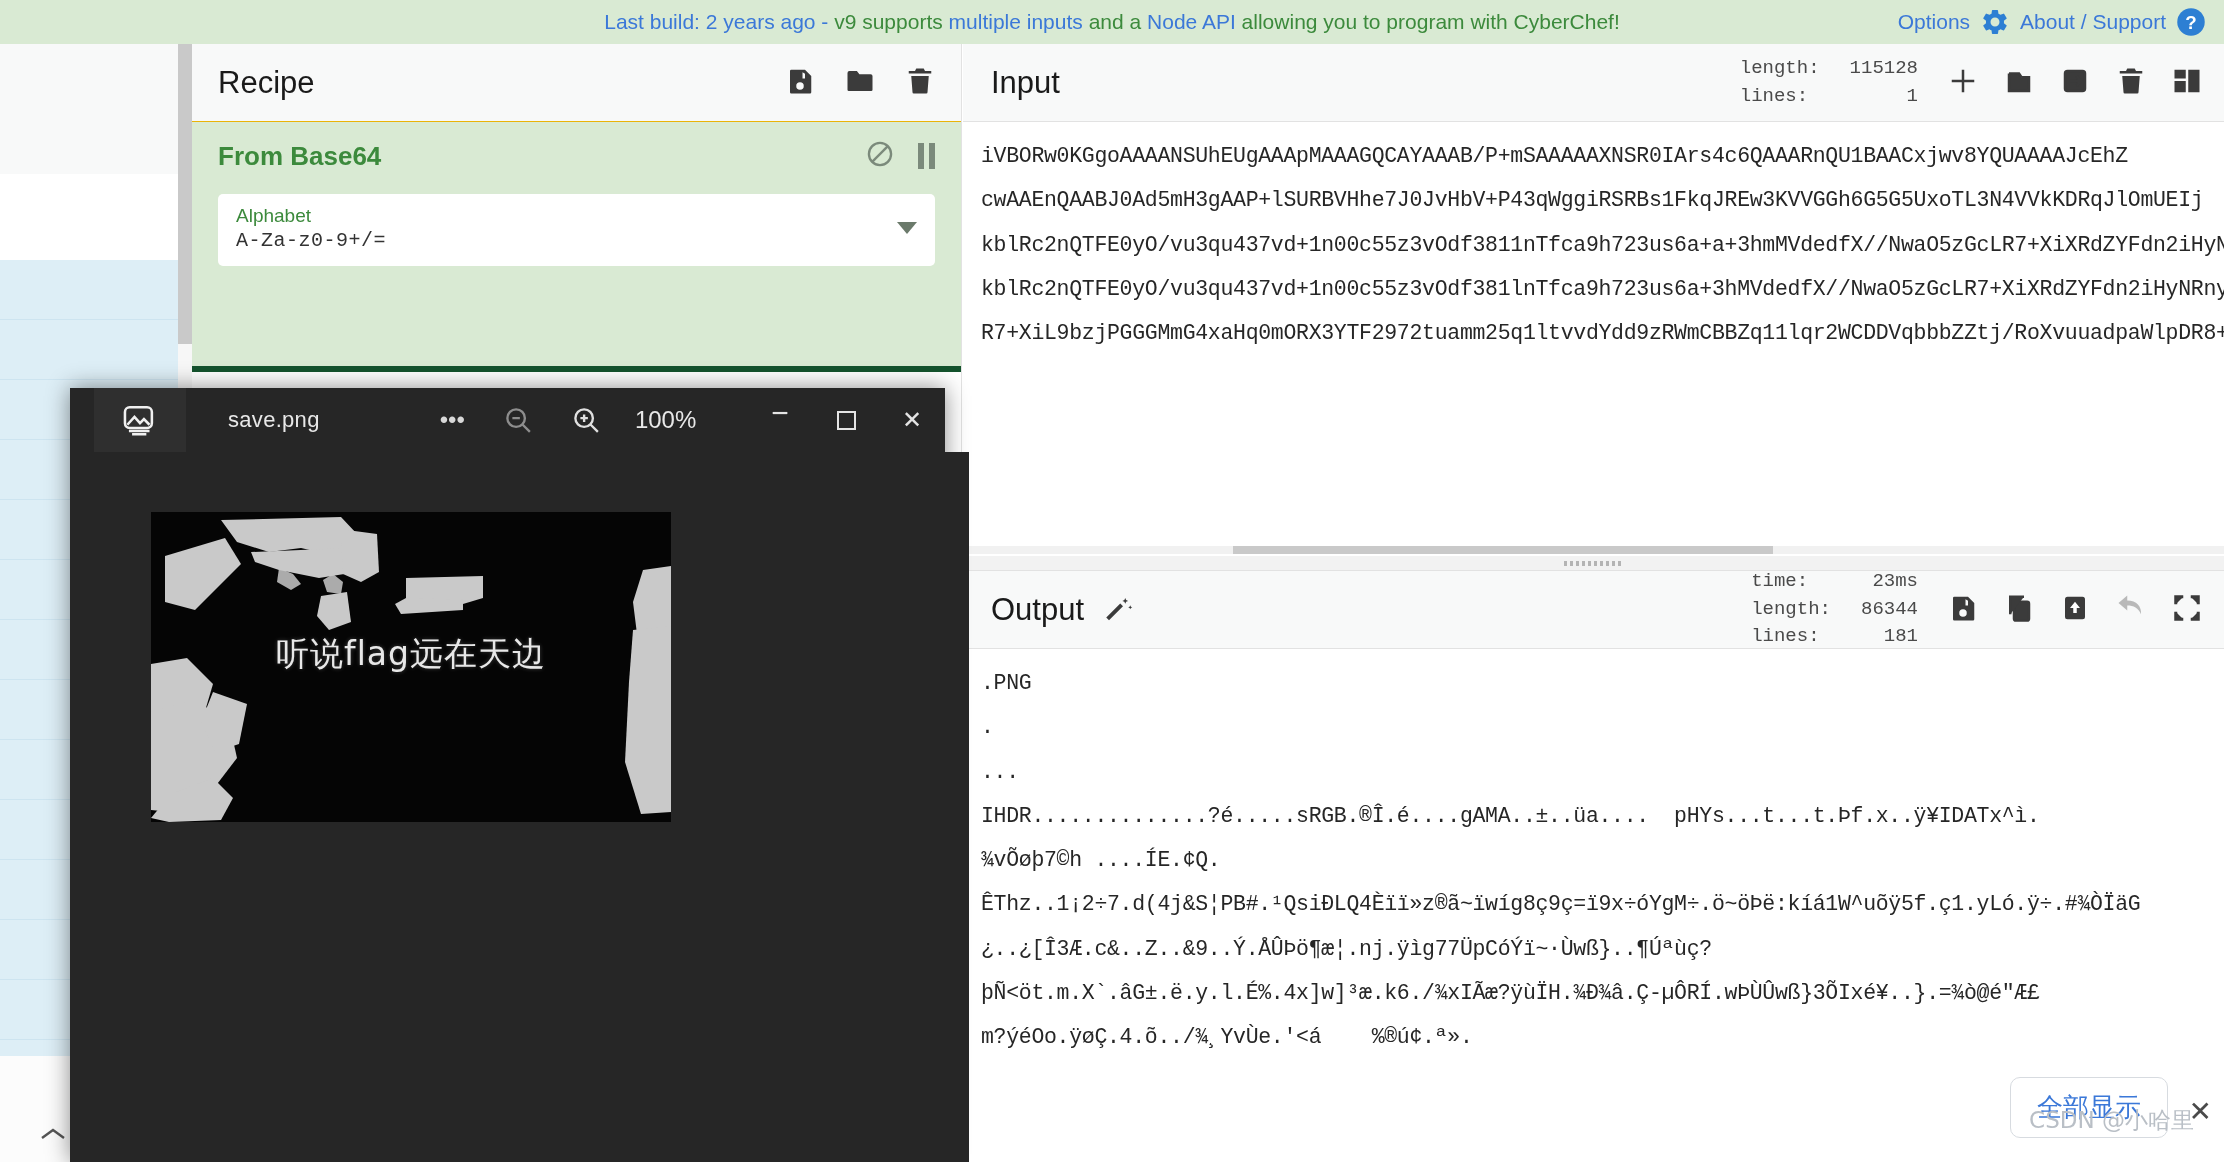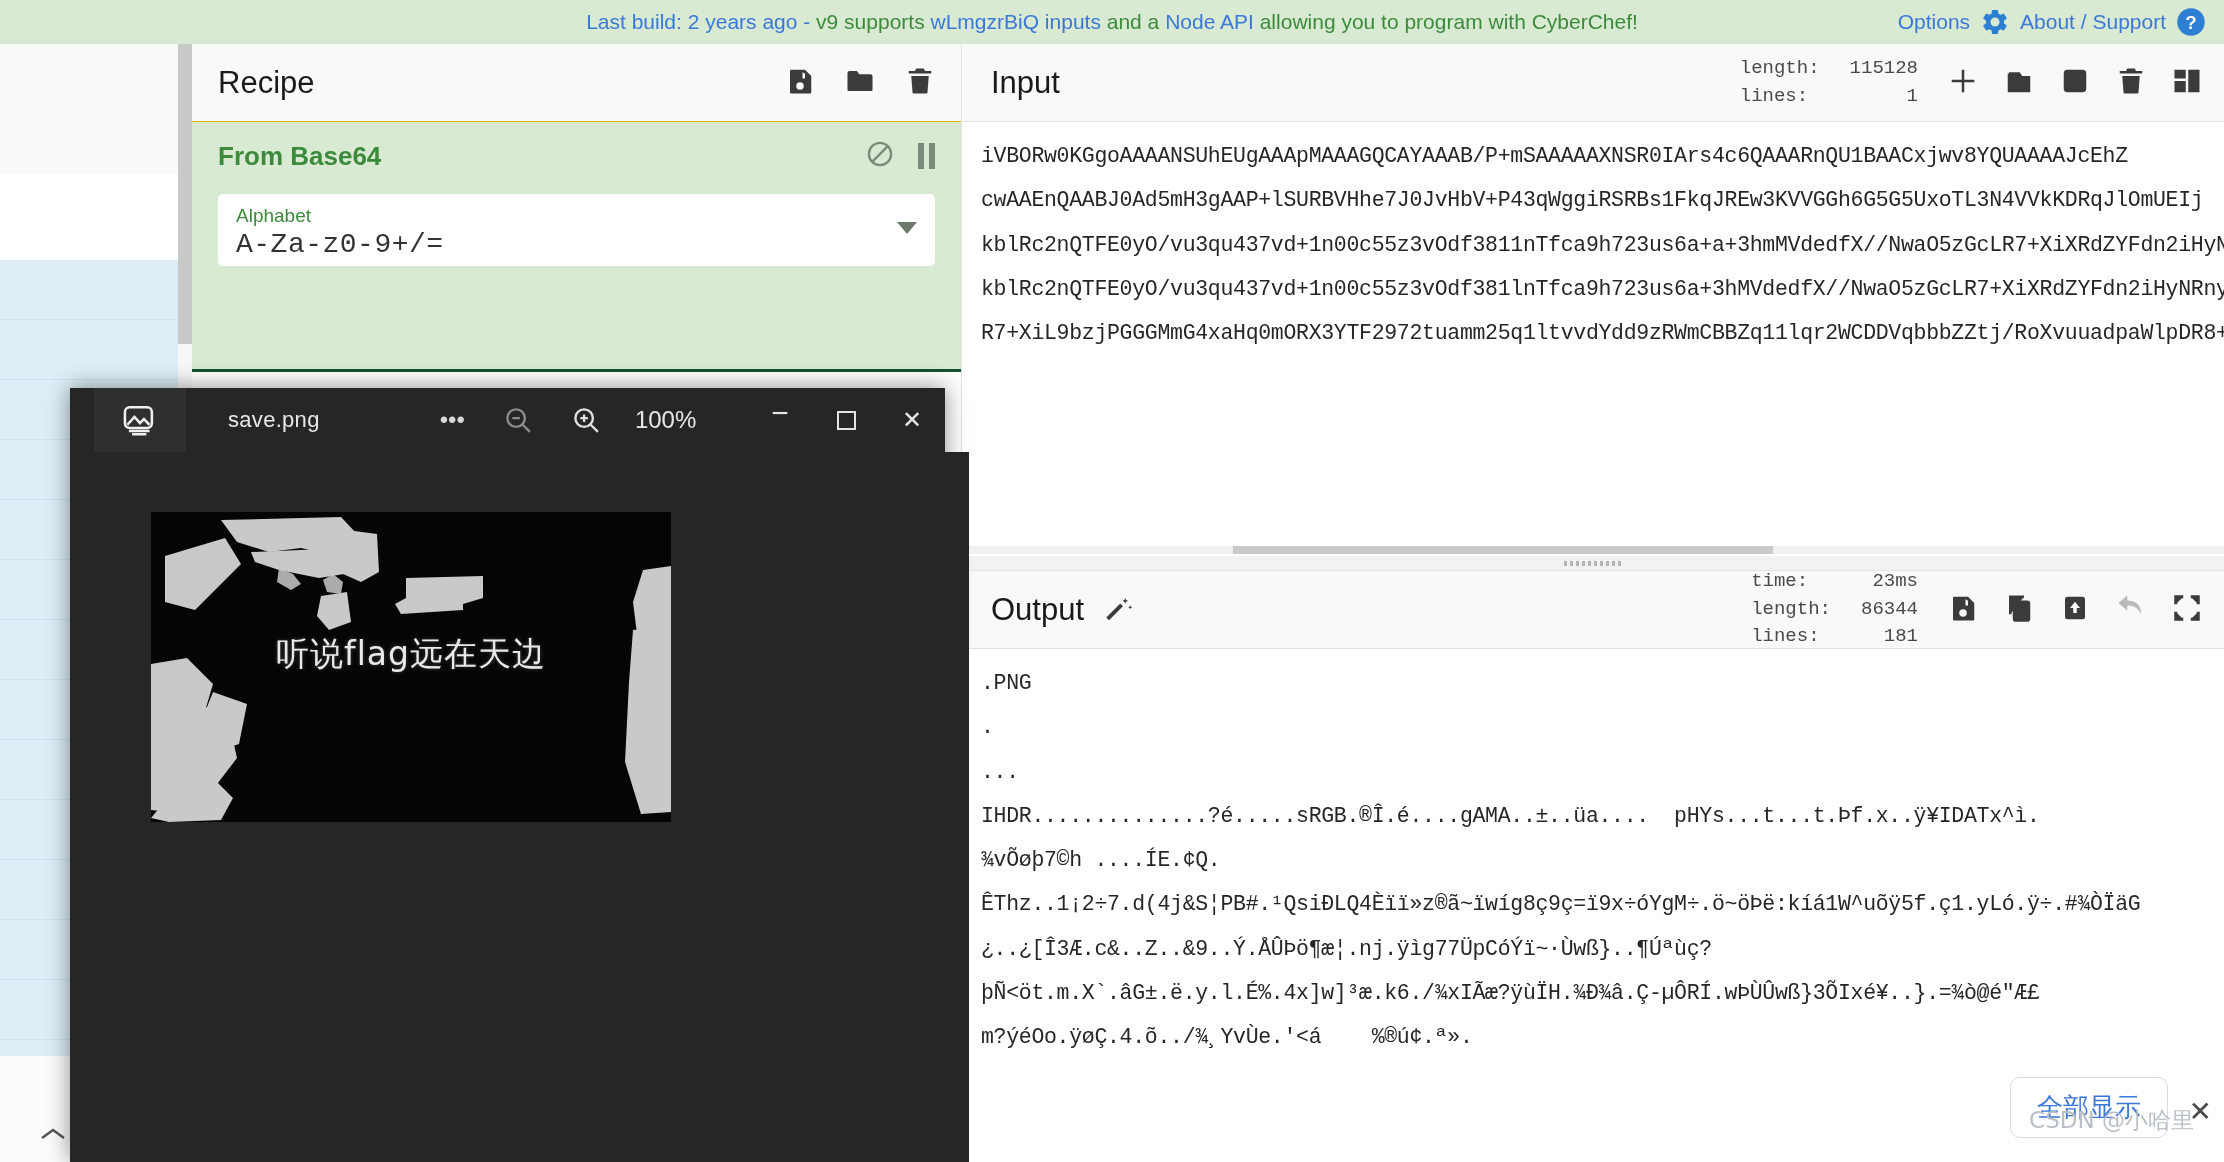--- a/index.html
+++ b/index.html
@@ -54,36 +54,36 @@
   .panel-title-bar {
     height: 78px; background: #f8f9f9; border-bottom: 1px solid #eab308;
     display: flex; align-items: center; padding: 0 26px;
   }
   .panel-title { font-size: 31px; color: #1a1a1a; font-weight: 400; }
   .panel-title-icons { margin-left: auto; display: flex; align-items: center; gap: 30px; }
   .ico { width: 30px; height: 30px; display: inline-block; fill: #3b3b3b; cursor: pointer; }
 
   .op {
     background: #d9ead3; padding: 18px 26px 26px 26px;
-    border-bottom: 3px solid #14532d;
+    border-bottom: 6px solid #14532d;
     position: relative; min-height: 250px;
   }
   .op-head { display: flex; align-items: center; }
   .op-name { font-size: 26px; color: #3c8a3c; font-weight: bold; }
   .op-head-icons { margin-left: auto; display: flex; align-items: center; gap: 24px; }
   .ico-gray { width: 28px; height: 28px; fill: none; stroke: #7b8a7b; stroke-width: 2; cursor: pointer; }
   .pause-ico { display:flex; gap:5px; cursor:pointer;}
   .pause-ico i { display:block; width:6px; height:26px; background:#7b8a7b; }
 
   .arg-field {
     margin-top: 22px; background: #ffffff; border-radius: 5px;
     padding: 12px 18px 14px 18px; position: relative; height: 72px;
   }
   .arg-label { font-size: 19px; color: #3c8a3c; line-height: 1.1; }
-  .arg-value { font-size: 28px; color: #333; font-family: "Liberation Mono", monospace; margin-top: 2px; letter-spacing: .5px;}
+  .arg-value { font-size: 20px; color: #333; font-family: "Liberation Mono", monospace; margin-top: 2px; letter-spacing: .5px;}
   .arg-caret { position: absolute; right: 18px; top: 28px; width: 0; height: 0;
     border-left: 10px solid transparent; border-right: 10px solid transparent; border-top: 12px solid #6b7a6b; cursor:pointer;}
 
   .checkbox-row { margin-top: 34px; display: flex; align-items: center; gap: 14px; }
   .cb { width: 30px; height: 30px; background: #1a73e8; border-radius: 4px; position: relative; cursor:pointer;}
   .cb::after { content: ""; position: absolute; left: 9px; top: 3px; width: 9px; height: 17px;
     border: solid #fff; border-width: 0 4px 4px 0; transform: rotate(42deg); }
   .cb-label { font-size: 25px; color: #3c8a3c; }
 
   
@@ -205,21 +205,21 @@
   <div class="chev-up">
     <svg width="26" height="16" viewBox="0 0 26 16">
         <path d="M2 12 L13 4 L24 12" fill="none" stroke="#555" stroke-width="2.4"></path>
       </svg>
   </div>
   <div class="left-divider"></div>
   <div class="left-divider2"></div>
 
   <div class="banner">
     <div class="banner-text">
-      <span>Last build: 2 years ago - </span><span class="gr">v9 supports </span><span>wLmgzrBiQ inputs </span><span class="gr">and a </span><span>Node API </span><span class="gr">allowing you to program with CyberChef!</span>
+      <span>Last build: 2 years ago - </span><span class="gr">v9 supports </span><span>multiple inputs </span><span class="gr">and a </span><span>Node API </span><span class="gr">allowing you to program with CyberChef!</span>
     </div>
     <div class="banner-right">
       <span class="lbl">Options</span>
       <span class="gear">
         <svg width="30" height="30" viewBox="0 0 24 24" fill="#2d7fd3">
           <path d="M19.14 12.94a7.07 7.07 0 0 0 0-1.88l2.03-1.58a.5.5 0 0 0 .12-.64l-1.92-3.32a.5.5 0 0 0-.6-.22l-2.39.96a7.2 7.2 0 0 0-1.62-.94l-.36-2.54a.5.5 0 0 0-.5-.42h-3.84a.5.5 0 0 0-.5.42l-.36 2.54c-.58.24-1.12.56-1.62.94l-2.39-.96a.5.5 0 0 0-.6.22L2.67 8.84a.5.5 0 0 0 .12.64l2.03 1.58a7.07 7.07 0 0 0 0 1.88l-2.03 1.58a.5.5 0 0 0-.12.64l1.92 3.32c.13.22.39.31.6.22l2.39-.96c.5.38 1.04.7 1.62.94l.36 2.54c.04.24.25.42.5.42h3.84c.25 0 .46-.18.5-.42l.36-2.54c.58-.24 1.12-.56 1.62-.94l2.39.96c.21.09.47 0 .6-.22l1.92-3.32a.5.5 0 0 0-.12-.64l-2.03-1.58zM12 15.6A3.6 3.6 0 1 1 15.6 12 3.6 3.6 0 0 1 12 15.6z"></path>
         </svg>
       </span>
       <span class="lbl">About / Support</span>
       <span class="qmark">

